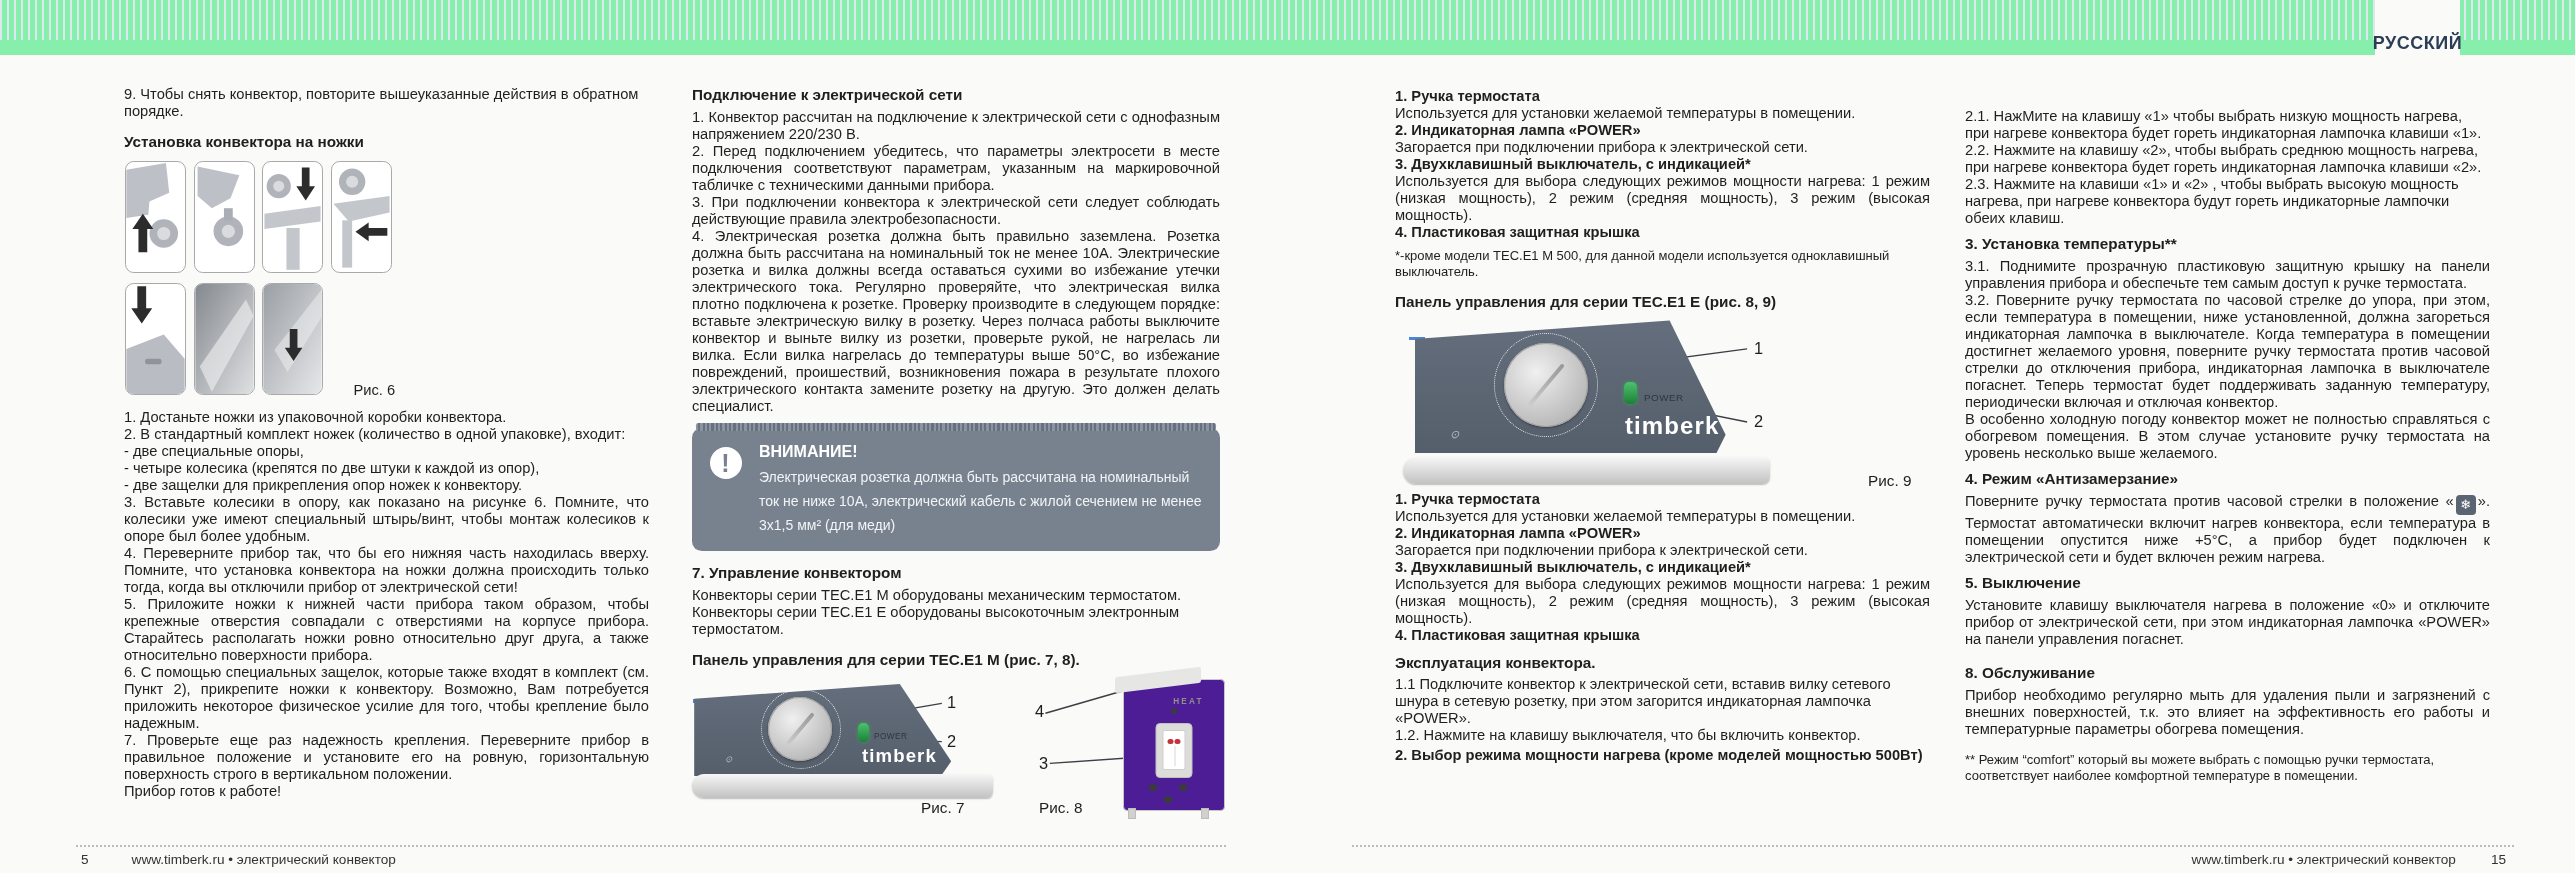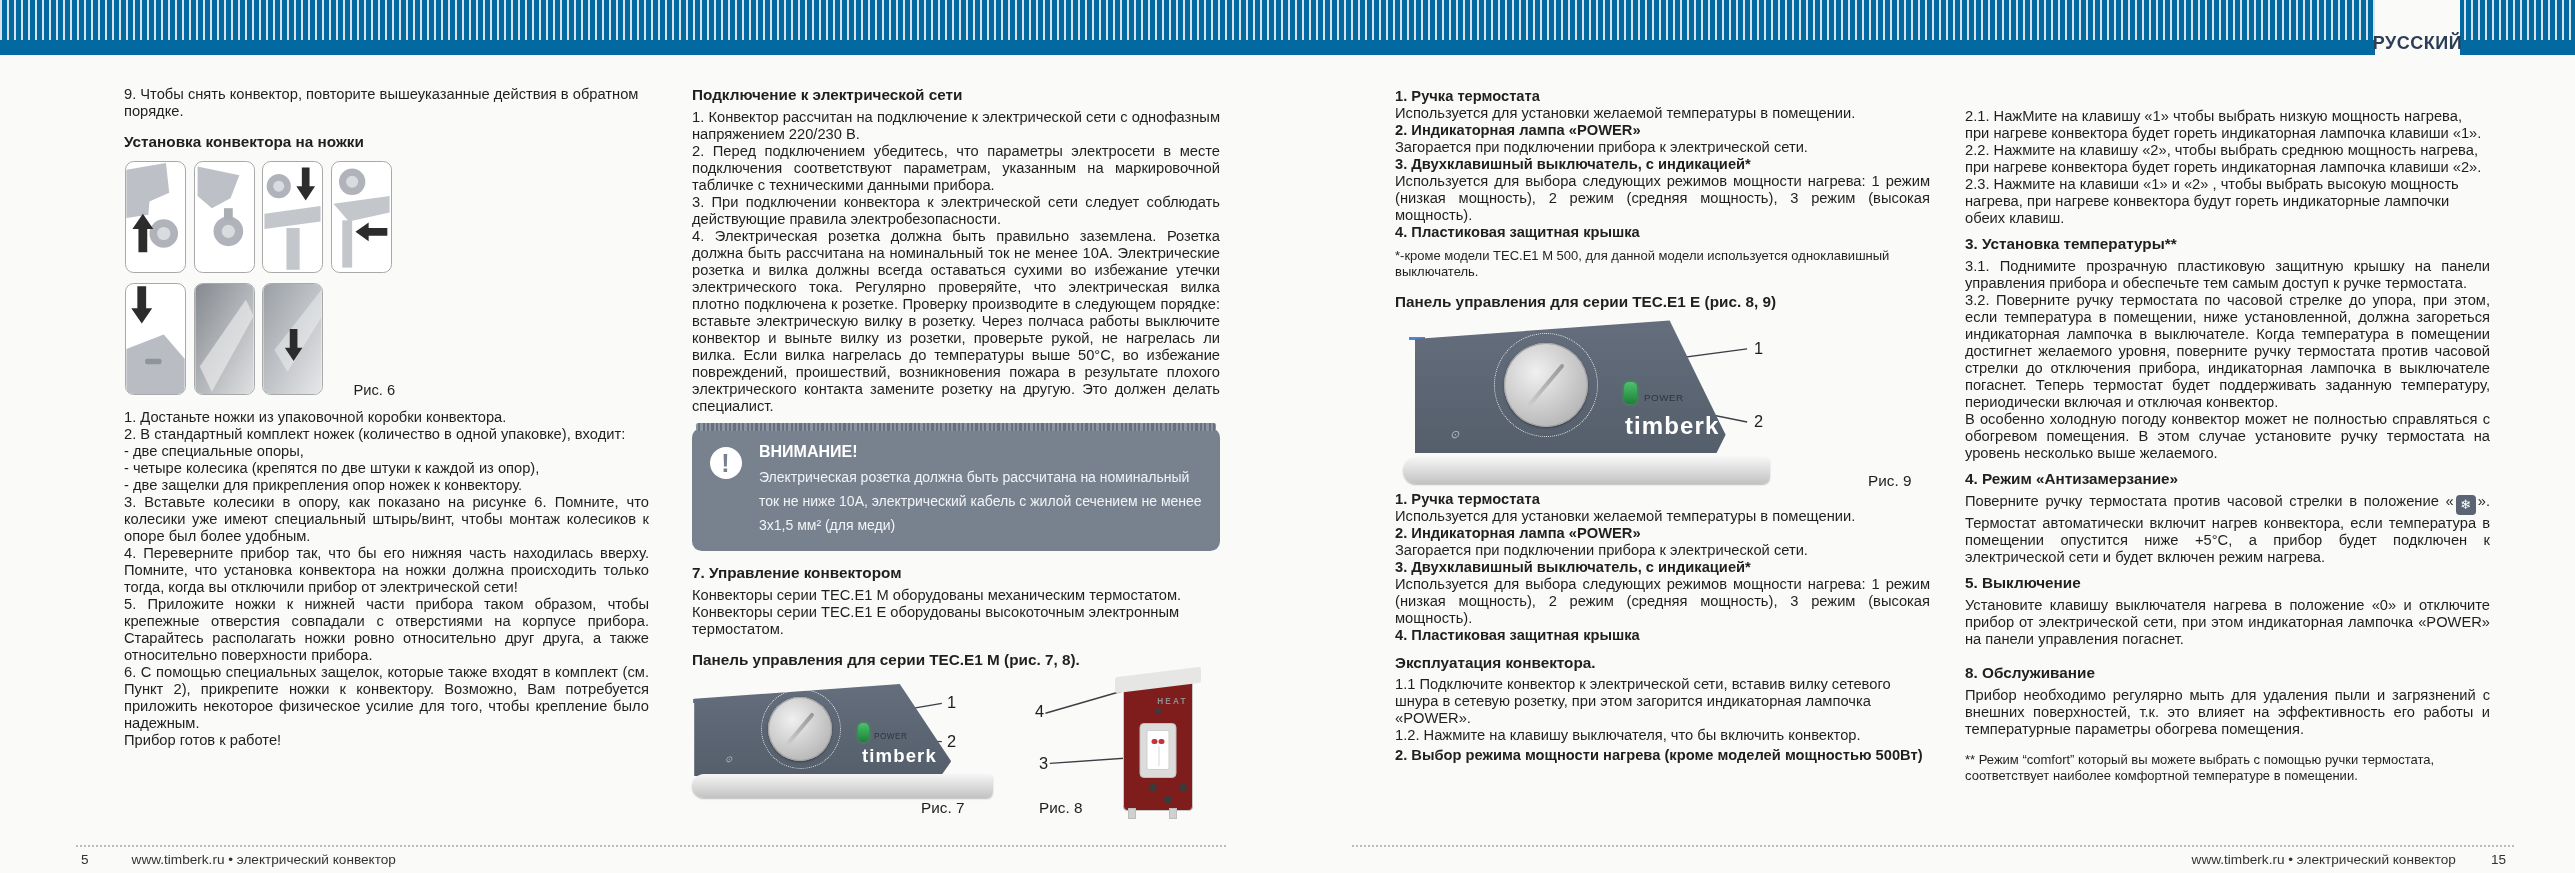--- a/index.html
+++ b/index.html
@@ -3,21 +3,21 @@
 <meta charset="utf-8">
 <style>
   * { box-sizing: border-box; }
   html,body { margin:0; padding:0; }
   body {
     width:2576px; height:873px; position:relative; overflow:hidden;
     background:#fafaf8; color:#1f1f1d;
     font-family:"Liberation Sans", sans-serif;
   }
   
-  .band { position:absolute; left:0; top:0; width:2576px; height:55px; background:#0369a1; }
+  .band { position:absolute; left:0; top:0; width:2576px; height:55px; background:#86efac; }
   .band-stripes { position:absolute; left:0; top:0; right:0; bottom:15.3px;
     background:repeating-linear-gradient(90deg, rgba(226,232,240,.95) 0 1.6px, rgba(226,232,240,0) 1.6px 7px); }
   .lang-tab { position:absolute; left:2375px; top:0; width:85px; height:55px; background:#fafaf8;
     display:flex; align-items:flex-end; justify-content:center; padding-bottom:1.1px; }
   .lang-tab span { font-size:18px; font-weight:bold; color:#2c3d56; letter-spacing:0.5px; }
 
   
   .col { position:absolute; top:86px; font-size:14.7px; line-height:17px; }
   .c1 { left:124px;  width:525px; }
   .c2 { left:692px; width:528px; }
@@ -80,22 +80,22 @@
   .ll9 { left:249px; top:72px; font-size:9.8px; }
   .brand { position:absolute; color:#fff; font-weight:bold; letter-spacing:1.1px; }
   .br7 { left:170px; top:72px; font-size:18.6px; }
   .br9 { left:230px; top:100px; font-size:24px; }
   .bluemark { position:absolute; width:16.4px; height:3.3px; background:#4a86d8; }
   .emblem { position:absolute; color:rgba(255,255,255,.55); font-size:8.7px; font-style:italic; }
   .ptr { position:absolute; font-size:16.4px; color:#1d1d1b; }
   .figcap { position:absolute; font-size:15.3px; color:#1d1d1b; }
 
   
-  .panel8 { position:absolute; left:431px; top:3.3px; width:70px; height:132px;
-    background:#7f1d1d; border:1.1px solid #c8c8c6; border-radius:4.4px;padding-left:29px; }
+  .panel8 { position:absolute; left:431px; top:3.3px; width:102px; height:132px;
+    background:#4c1d95; border:1.1px solid #c8c8c6; border-radius:4.4px;padding-left:29px; }
   .panel8::before { content:""; position:absolute; left:-8.7px; top:-7.6px; width:86px; height:16.4px;
     background:#e6e6e4; transform:skewY(-7deg); border-radius:2.2px; }
   .heat { position:relative; display:block; text-align:center; margin-top:13px;
     font-size:8.2px; letter-spacing:2.2px; color:#8f8f8f; font-weight:bold; }
   .heatdot { position:absolute; left:50%; top:28px; width:6px; height:6px; margin-left:-2.7px;
     border-radius:50%; background:#3c3c3c; }
   .sw { position:absolute; left:50%; top:43px; transform:translateX(-50%);
     width:37px; height:55px; background:#dcdcda; border:1.1px solid #c0c0be; border-radius:4.4px; }
   .sw-in { position:absolute; left:6px; right:6px; top:6.5px; bottom:6.5px;
     background:#fff; border:0.5px solid #cfcfcd; border-radius:2.2px; }
@@ -211,20 +211,21 @@
 
   <p class="nj">1. Достаньте ножки из упаковочной коробки конвектора.</p>
   <p class="nj">2. В стандартный комплект ножек (количество в одной упаковке), входит:</p>
   <p class="nj">- две специальные опоры,</p>
   <p class="nj">- четыре колесика (крепятся по две штуки к каждой из опор),</p>
   <p class="nj">- две защелки для прикрепления опор ножек к конвектору.</p>
   <p>3. Вставьте колесики в опору, как показано на рисунке 6. Помните, что колесики уже имеют специальный штырь/винт, чтобы монтаж колесиков к опоре был более удобным.</p>
   <p>4. Переверните прибор так, что бы его нижняя часть находилась вверху. Помните, что установка конвектора на ножки должна происходить только тогда, когда вы отключили прибор от электрической сети!</p>
   <p>5. Приложите ножки к нижней части прибора таком образом, чтобы крепежные отверстия совпадали с отверстиями на корпусе прибора. Старайтесь располагать ножки ровно относительно друг друга, а также относительно поверхности прибора.</p>
   <p>6. С помощью специальных защелок, которые также входят в комплект (см. Пункт 2), прикрепите ножки к конвектору. Возможно, Вам потребуется приложить некоторое физическое усилие для того, чтобы крепление было надежным.</p>
+  <p>7. Проверьте еще раз надежность крепления. Переверните прибор в правильное положение и установите его на ровную, горизонтальную поверхность строго в вертикальном положении.</p>
   <p class="nj">Прибор готов к работе!</p>
 </section>
 
 <section class="col c2">
   <div class="sh mt0">Подключение к электрической сети</div>
   <p>1. Конвектор рассчитан на подключение к электрической сети с однофазным напряжением 220/230 В.</p>
   <p>2. Перед подключением убедитесь, что параметры электросети в месте подключения соответствуют параметрам, указанным на маркировочной табличке с техническими данными прибора.</p>
   <p>3. При подключении конвектора к электрической сети следует соблюдать действующие правила электробезопасности.</p>
   <p>4. Электрическая розетка должна быть правильно заземлена. Розетка должна быть рассчитана на номинальный ток не менее 10А. Электрические розетка и вилка должны всегда оставаться сухими во избежание утечки электрического тока. Регулярно проверяйте, что электрическая вилка плотно подключена к розетке. Проверку производите в следующем порядке: вставьте электрическую вилку в розетку. Через полчаса работы выключите конвектор и выньте вилку из розетки, проверьте рукой, не нагрелась ли вилка. Если вилка нагрелась до температуры выше 50°С, во избежание повреждений, проишествий, возникновения пожара в результате плохого электрического контакта замените розетку на другую. Это должен делать специалист.</p>
 

